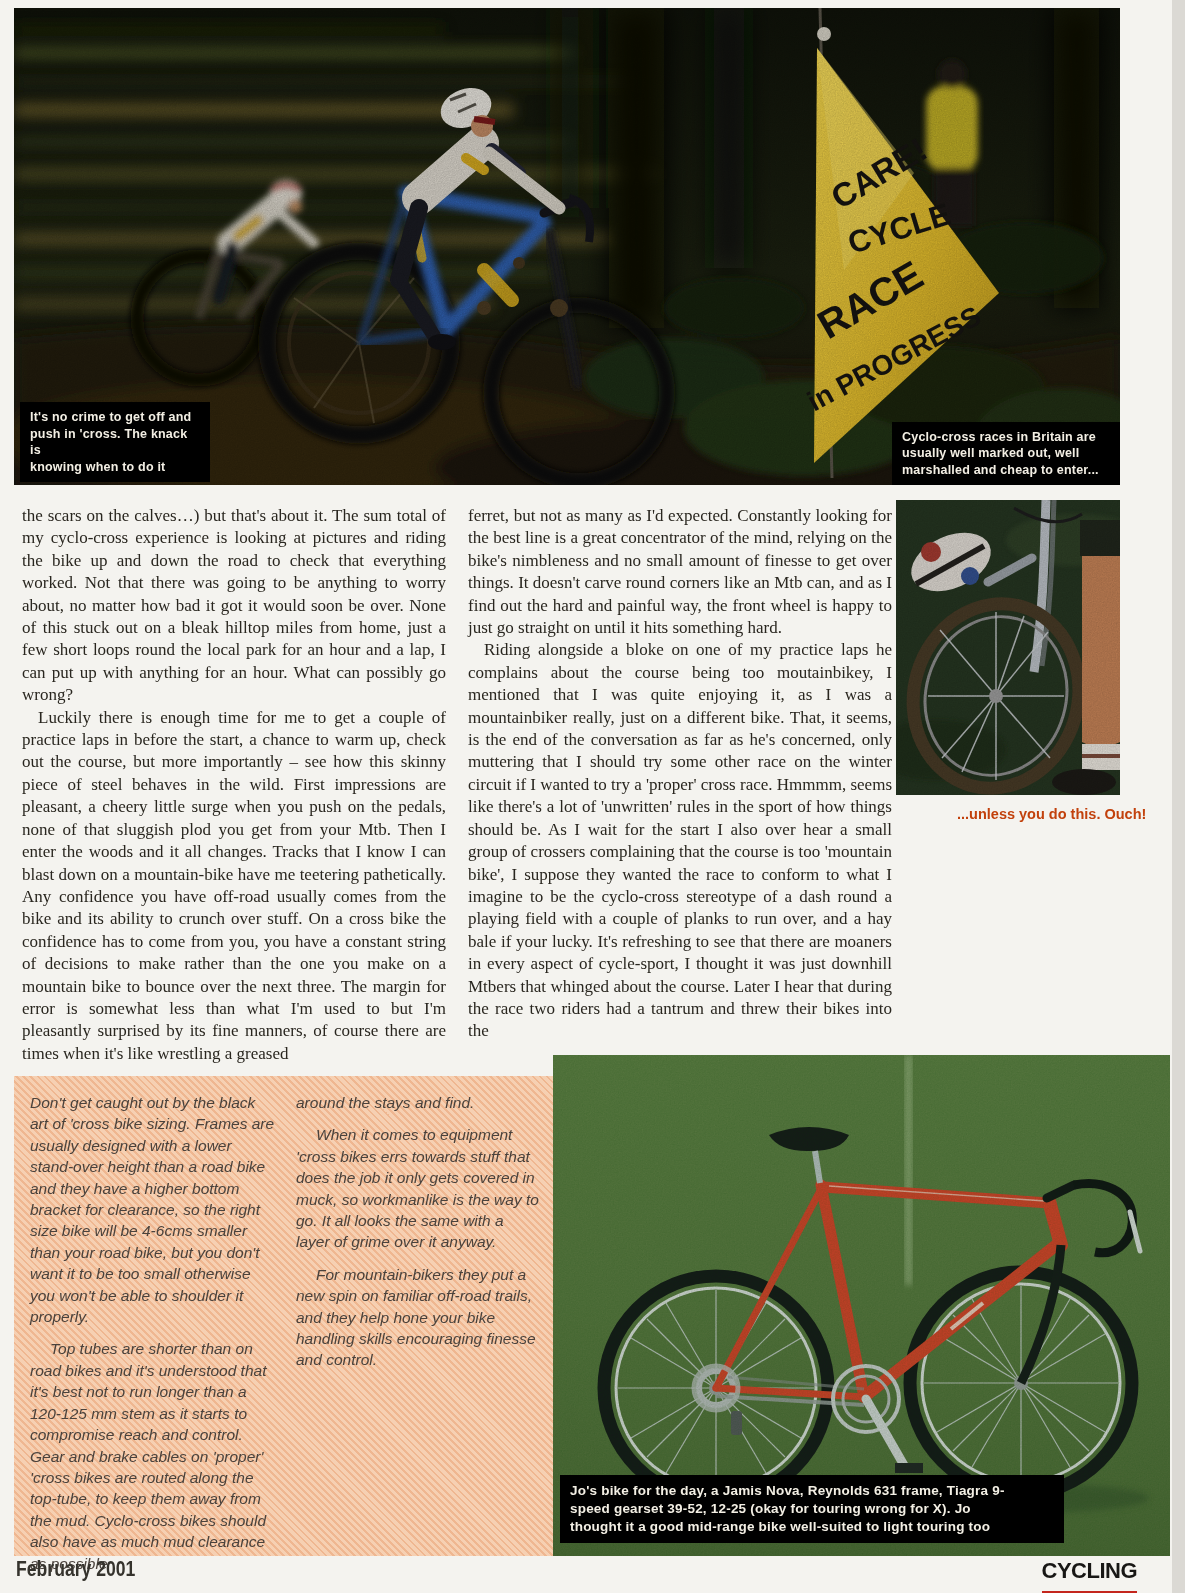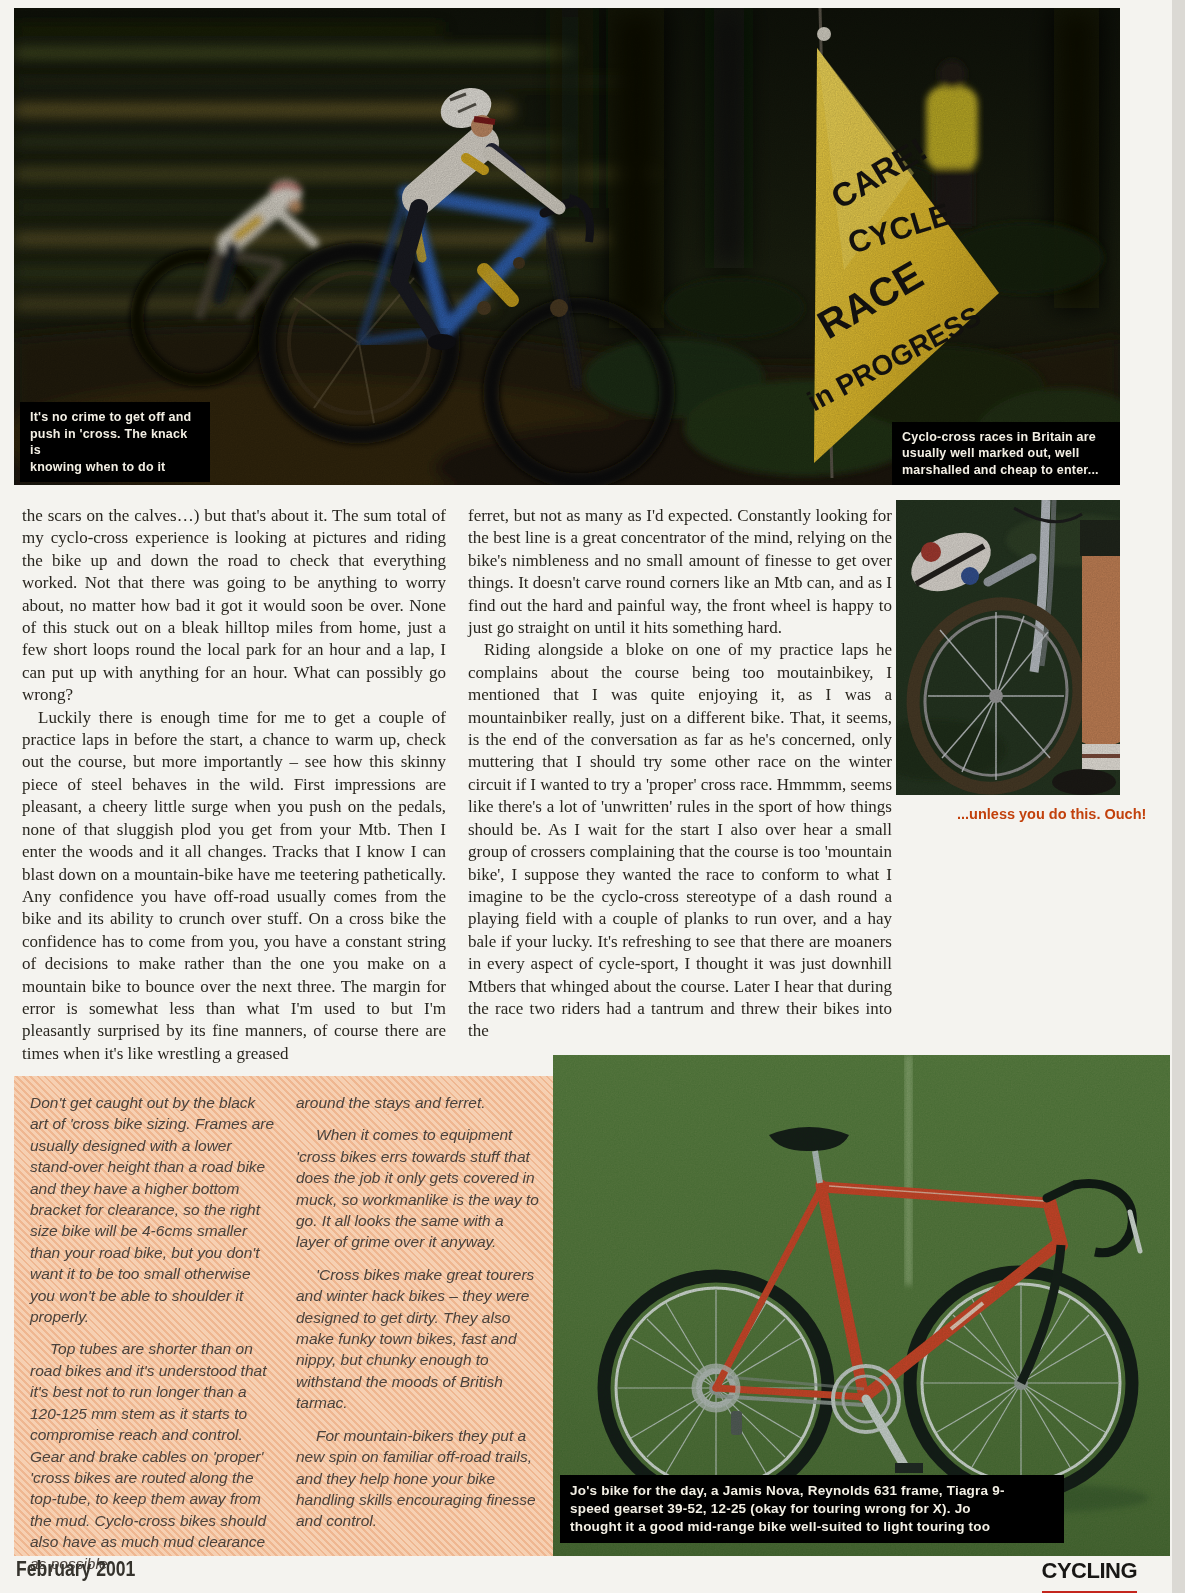--- a/index.html
+++ b/index.html
@@ -268,23 +268,22 @@
     </svg>
   </div>
   <div class="cap-side">...unless you do this. Ouch!</div>
 
   <div class="bikebox">
     <div class="bikebox-col bb-col1">
       <p>Don't get caught out by the black art of 'cross bike sizing. Frames are usually designed with a lower stand-over height than a road bike and they have a higher bottom bracket for clearance, so the right size bike will be 4-6cms smaller than your road bike, but you don't want it to be too small otherwise you won't be able to shoulder it properly.</p>
       <p class="indent">Top tubes are shorter than on road bikes and it's understood that it's best not to run longer than a 120-125 mm stem as it starts to compromise reach and control. Gear and brake cables on 'proper' 'cross bikes are routed along the top-tube, to keep them away from the mud. Cyclo-cross bikes should also have as much mud clearance as possible</p>
     </div>
     <div class="bikebox-col bb-col2">
-      <p>around the stays and ferret.</p>
+      <p>around the stays and find.</p>
       <p class="indent">When it comes to equipment 'cross bikes errs towards stuff that does the job it only gets covered in muck, so workmanlike is the way to go. It all looks the same with a layer of grime over it anyway.</p>
-      <p class="indent">'Cross bikes make great tourers and winter hack bikes – they were designed to get dirty. They also make funky town bikes, fast and nippy, but chunky enough to withstand the moods of British tarmac.</p>
       <p class="indent">For mountain-bikers they put a new spin on familiar off-road trails, and they help hone your bike handling skills encouraging finesse and control.</p>
     </div>
   </div>
 
   <div class="bike-photo">
     <svg width="617" height="501" viewBox="0 0 617 501">
       <defs>
         <linearGradient id="gbg" x1="0" y1="0" x2="0" y2="1">
           <stop offset="0" stop-color="#5d7a44"></stop>
             <stop offset="0.5" stop-color="#587340"></stop>

